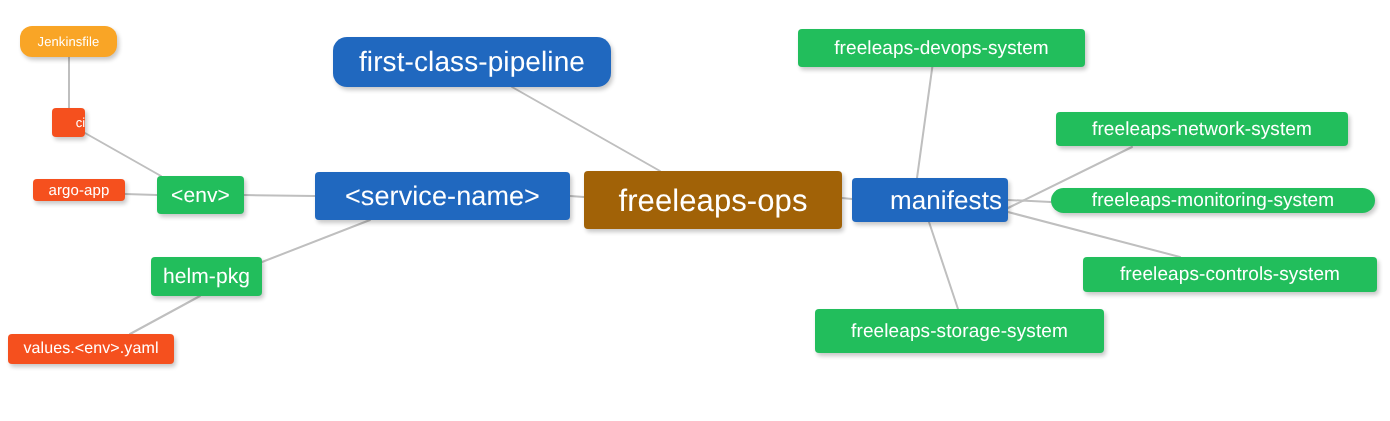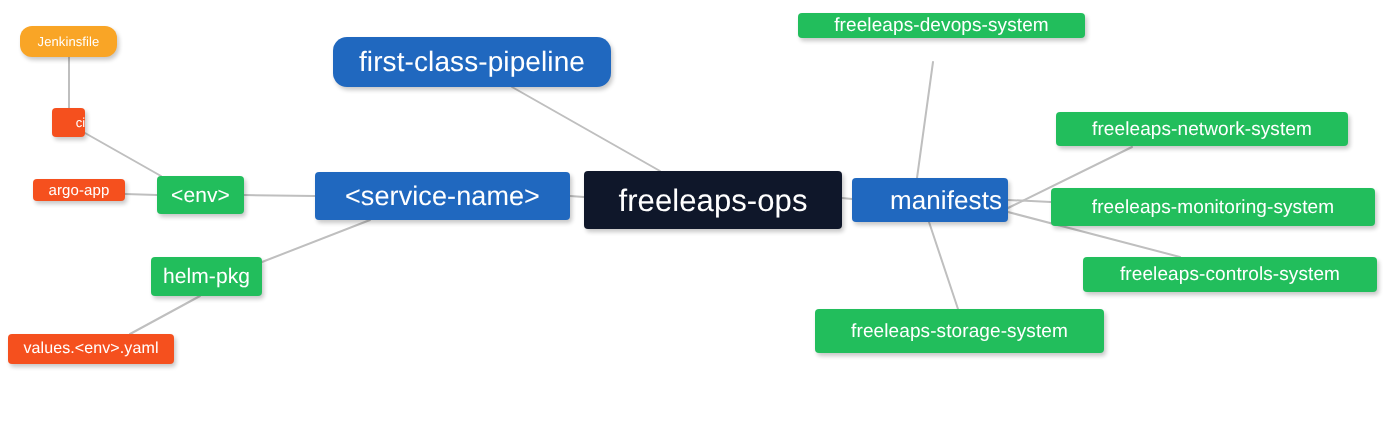--- a/index.html
+++ b/index.html
@@ -31,21 +31,21 @@
     justify-content: center;
     box-sizing: border-box;
     border-radius: 4px;
     color: #ffffff;
     white-space: nowrap;
     line-height: 1;
     letter-spacing: 0.1px;
     box-shadow: 2px 3px 4px rgba(0,0,0,0.22);
     text-rendering: geometricPrecision;
   }
-  .n-root   { background: #0f172a; }
+  .n-root   { background: #a16207; }
   .n-blue   { background: #2068bf; }
   .n-green  { background: #22be5c; }
   .n-red    { background: #f5501e; }
   .n-orange { background: #f9a526; }
 </style>
 </head>
 <body>
 
 <div id="canvas">
   <svg id="edges" viewBox="0 0 1390 421" xmlns="http://www.w3.org/2000/svg">
@@ -88,27 +88,27 @@
       </div>
       <div class="node n-blue" style="left: 315px; top: 172px; width: 255px; height: 48px; font-size: 27px;">
         <span>&lt;service-name&gt;</span>
       </div>
       <div class="node n-root" style="left: 584px; top: 171px; width: 258px; height: 58px; font-size: 31px;">
         <span>freeleaps-ops</span>
       </div>
       <div class="node n-blue" style="left: 852px; top: 178px; width: 156px; height: 44px; font-size: 26px; padding-left: 32px;">
         <span>manifests</span>
       </div>
-      <div class="node n-green" style="left: 798px; top: 13px; width: 287px; height: 25px; font-size: 19px; justify-content: center;">
+      <div class="node n-green" style="left: 798px; top: 29px; width: 287px; height: 38px; font-size: 19px; justify-content: center;">
         <span>freeleaps-devops-system</span>
       </div>
       <div class="node n-green" style="left: 1056px; top: 112px; width: 292px; height: 34px; font-size: 19px;">
         <span>freeleaps-network-system</span>
       </div>
-      <div class="node n-green" style="left: 1051px; top: 188px; width: 324px; height: 38px; font-size: 19px;">
+      <div class="node n-green" style="left: 1051px; top: 188px; width: 324px; height: 25px; font-size: 19px; border-radius: 15px;">
         <span>freeleaps-monitoring-system</span>
       </div>
       <div class="node n-green" style="left: 1061px; top: 257px; width: 294px; height: 35px; font-size: 19px; margin-left: 22px;">
         <span>freeleaps-controls-system</span>
       </div>
       <div class="node n-green" style="left: 815px; top: 309px; width: 289px; height: 44px; font-size: 19px;">
         <span>freeleaps-storage-system</span>
       </div>
     </div>
 </div>

